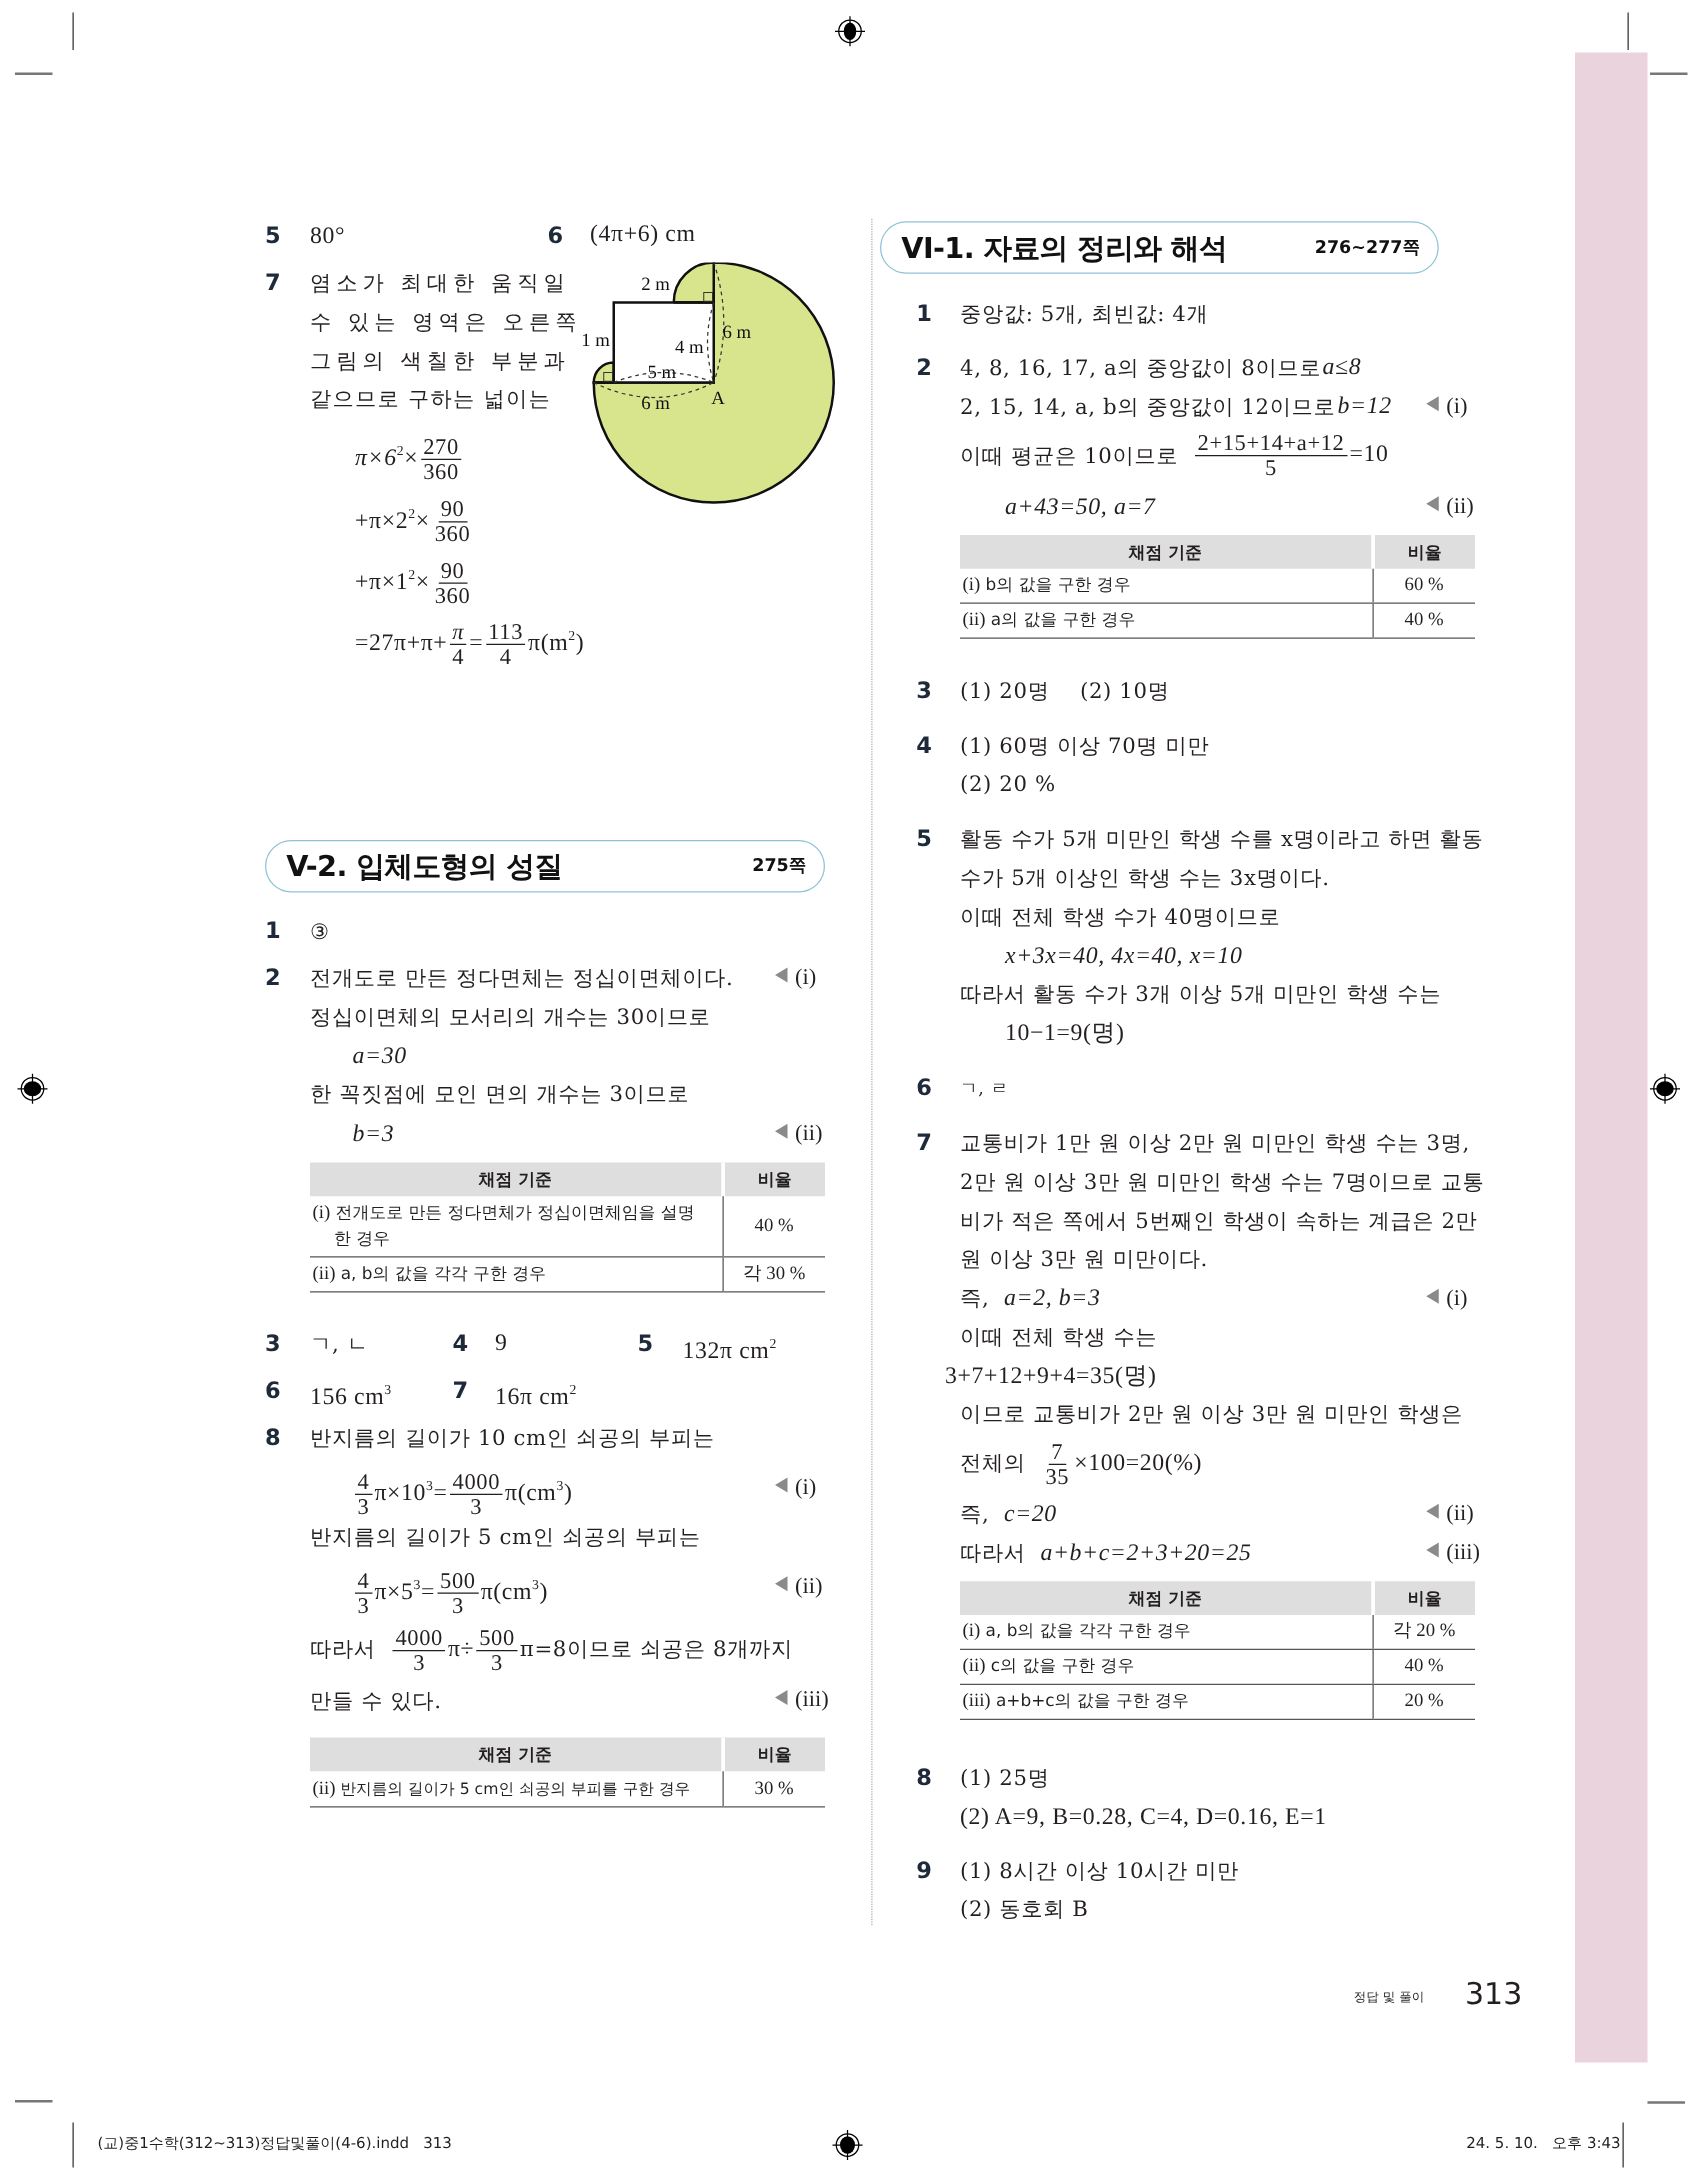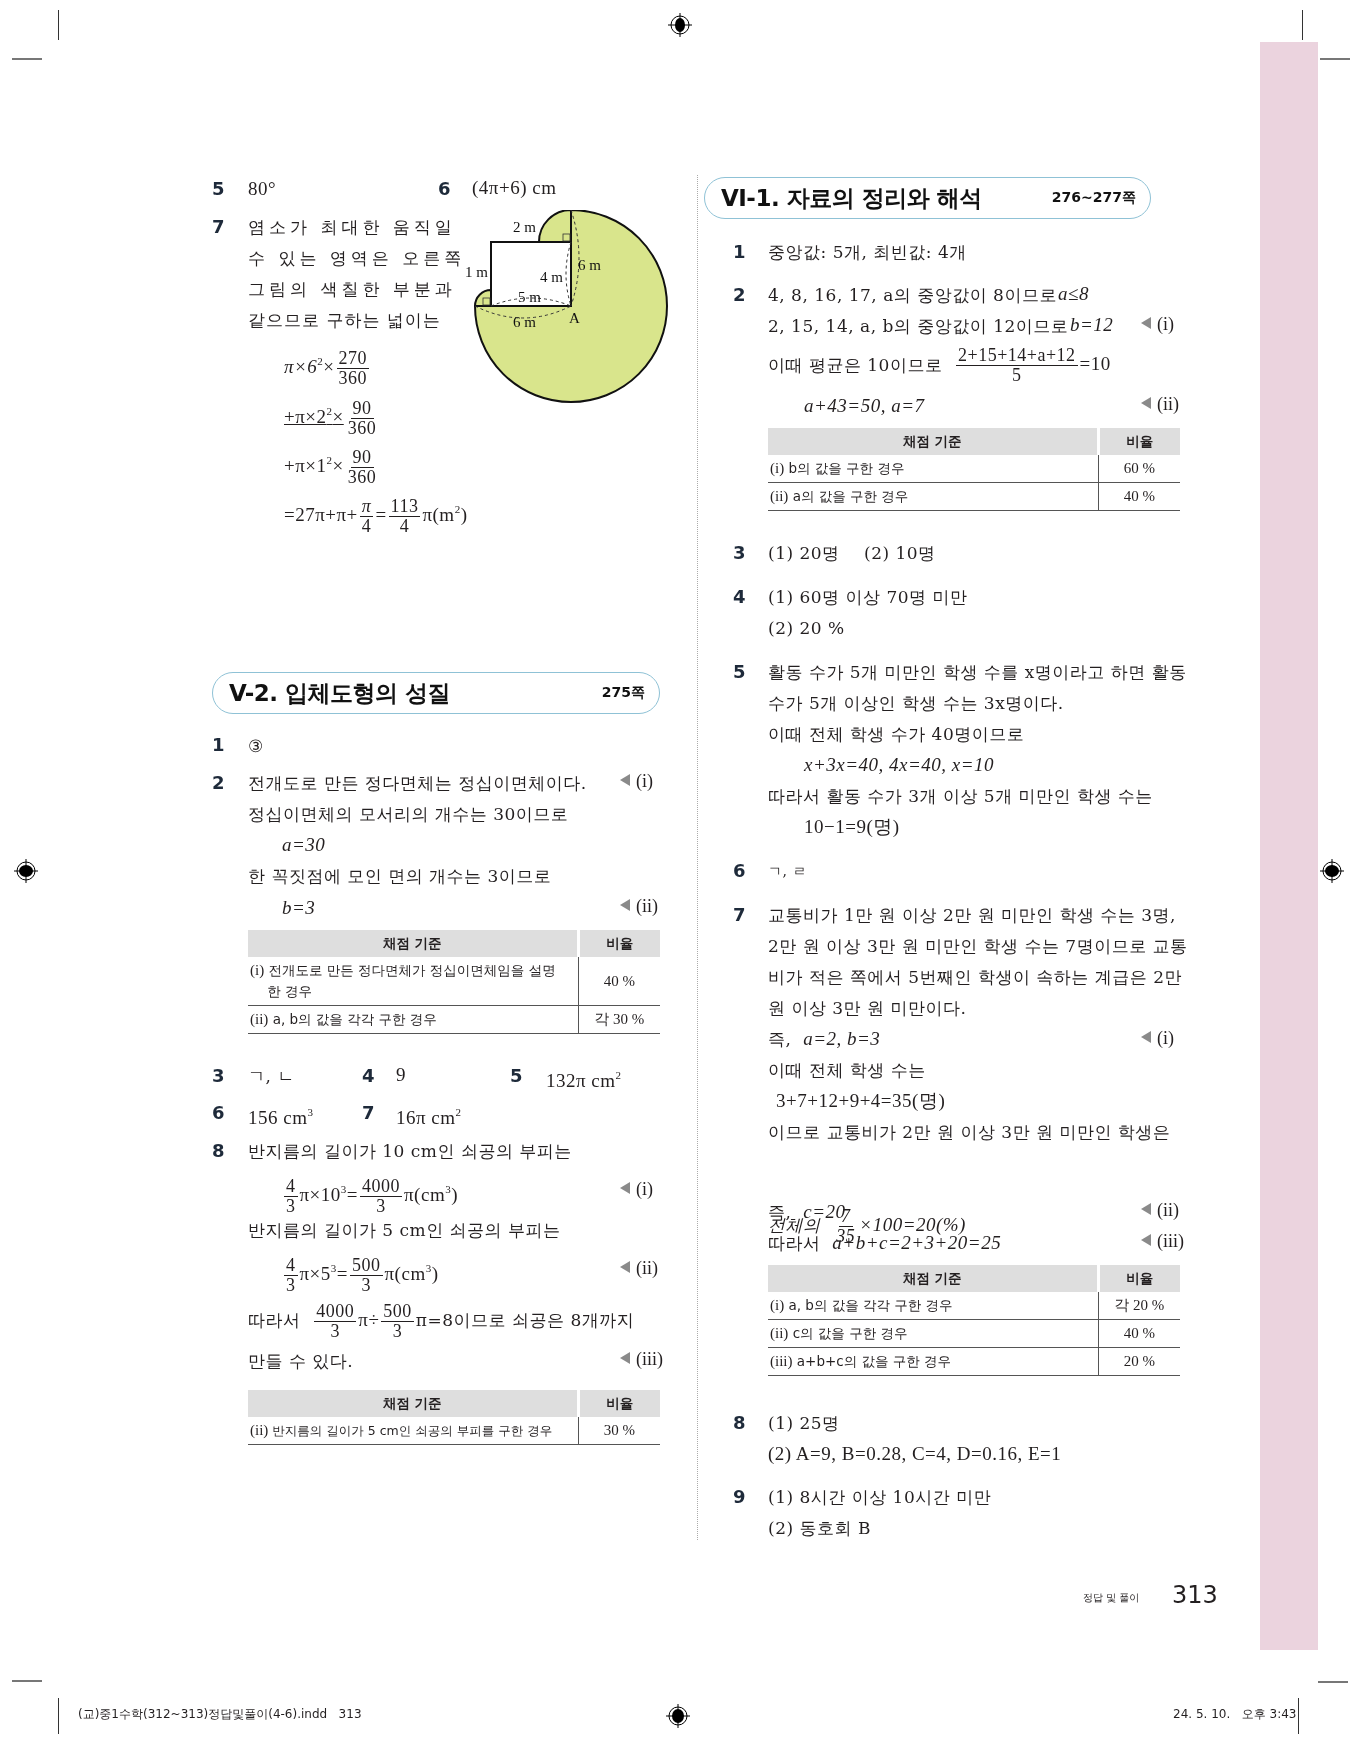--- a/index.html
+++ b/index.html
@@ -83,21 +83,21 @@
 <div class="txt" style="left:248px;top:247px;letter-spacing:4px;">수 있는 영역은 오른쪽</div>
 <div class="txt" style="left:248px;top:278px;letter-spacing:4px;">그림의 색칠한 부분과</div>
 <div class="txt" style="left:248px;top:309px;letter-spacing:1px;">같으므로 구하는 넓이는</div>
 
 <div class="txt math" style="left:284px;top:340px;line-height:42px;">
   <span class="it">π×6</span><sup>2</sup><span>×</span><span class="frac">
       <span class="n">270</span>
       <span class="d">360</span>
     </span>
 </div>
-<div class="txt math" style="left:284px;top:390px;line-height:42px;text-decoration:underline;">
+<div class="txt math" style="left:284px;top:390px;line-height:42px;">
   <span>+π×2</span><sup>2</sup><span>×</span><span class="frac">
       <span class="n">90</span>
       <span class="d">360</span>
     </span>
 </div>
 <div class="txt math" style="left:284px;top:439px;line-height:42px;">
   <span>+π×1</span><sup>2</sup><span>×</span><span class="frac">
       <span class="n">90</span>
       <span class="d">360</span>
     </span>
@@ -297,23 +297,23 @@
 <div class="txt" style="left:768px;top:860px;font-size:14px;">ㄱ, ㄹ</div>
 
 <div class="num" style="left:733px;top:904px;">7</div>
 <div class="txt" style="left:768px;top:904px;">교통비가 1만 원 이상 2만 원 미만인 학생 수는 3명,</div>
 <div class="txt" style="left:768px;top:935px;">2만 원 이상 3만 원 미만인 학생 수는 7명이므로 교통</div>
 <div class="txt" style="left:768px;top:966px;">비가 적은 쪽에서 5번째인 학생이 속하는 계급은 2만</div>
 <div class="txt" style="left:768px;top:997px;">원 이상 3만 원 미만이다.</div>
 <div class="txt" style="left:768px;top:1028px;"><span>즉,</span>&nbsp;&nbsp;<span class="math it">a=2, b=3</span></div>
 <div class="marker" style="left:1141px;top:1028px;"><span class="tri"></span><span>(i)</span></div>
 <div class="txt" style="left:768px;top:1059px;">이때 전체 학생 수는</div>
-<div class="txt math" style="left:776px;top:1090px;">3+7+12+9+4=35(명)</div>
+<div class="txt math" style="left:756px;top:1090px;">3+7+12+9+4=35(명)</div>
 <div class="txt" style="left:768px;top:1121px;">이므로 교통비가 2만 원 이상 3만 원 미만인 학생은</div>
-<div class="txt" style="left:768px;top:1204px;line-height:42px;font-style:italic;"><span>전체의</span>&nbsp;&nbsp;<span class="frac">
+<div class="txt" style="left:768px;top:1150px;line-height:42px;"><span>전체의</span>&nbsp;&nbsp;<span class="frac">
       <span class="n">7</span>
       <span class="d">35</span>
     </span><span class="math">×100=20(%)</span></div>
 <div class="txt" style="left:768px;top:1201px;"><span>즉,</span>&nbsp;&nbsp;<span class="math it">c=20</span></div>
 <div class="marker" style="left:1141px;top:1200px;"><span class="tri"></span><span>(ii)</span></div>
 <div class="txt" style="left:768px;top:1232px;"><span>따라서</span>&nbsp;&nbsp;<span class="math it">a+b+c=2+3+20=25</span></div>
 <div class="marker" style="left:1141px;top:1231px;"><span class="tri"></span><span>(iii)</span></div>
 
 <table class="crit" style="left:768px;top:1265px;width:412px;">
   <tbody>

